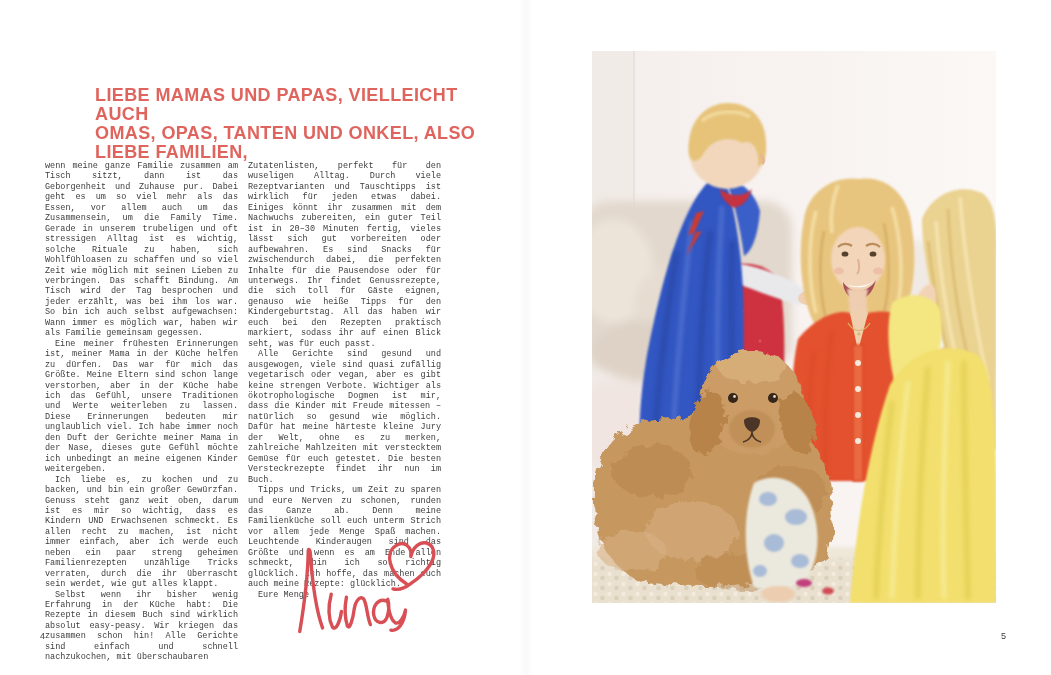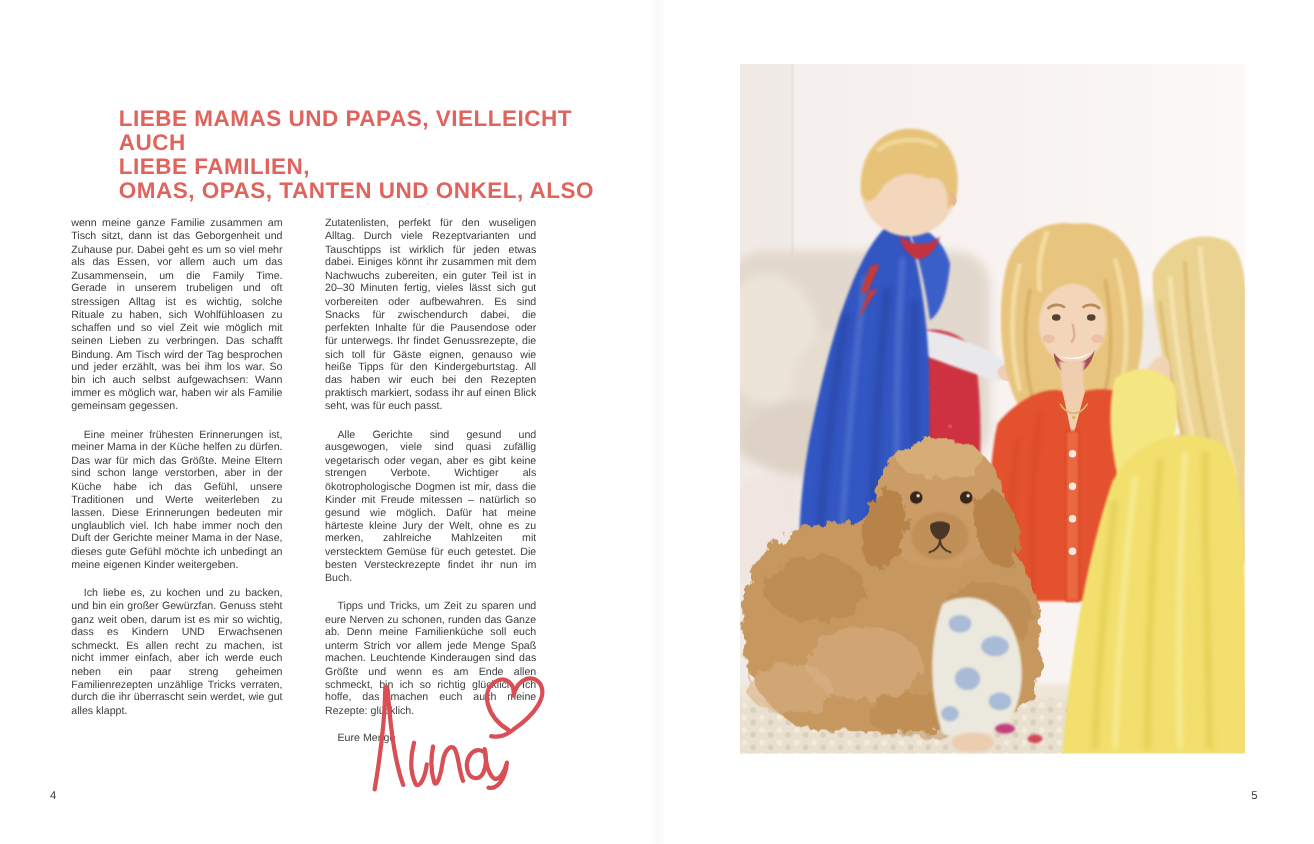--- a/index.html
+++ b/index.html
@@ -17,21 +17,21 @@
     position:absolute;left:55px;top:86px;width:420px;
     color:#e0645e;font-weight:700;font-size:18px;line-height:19px;
     letter-spacing:0.4px;
     margin-left:40px;
   }
   .col{
     position:absolute;top:161px;width:193px;
     font-size:8.5px;line-height:10.45px;color:#3d3d3d;
     text-align:justify;hyphens:auto;-webkit-hyphens:auto;
   }
-  .col p{margin:12px;}
+  .col p{margin:0;font-family:Liberation Mono, monospace;}
   .col p.indent{text-indent:10px;}
   #col1{left:45px;}
   #col2{left:248px;}
   .closing-line{text-indent:10px;}
   .signature{
     position:absolute;left:283px;top:530px;width:165px;height:105px;
   }
   .pagenum{
     position:absolute;font-size:9px;color:#3c3c3c;
   }
@@ -45,28 +45,29 @@
   .photo-wrap svg{display:block;}
 </style>
 </head>
 <body>
 
 <div class="spread">
 
   <div>
     <div class="heading">
       <div>LIEBE MAMAS UND PAPAS, VIELLEICHT AUCH</div>
+      <div>OMAS, OPAS, TANTEN UND ONKEL, ALSO</div>
       <div>LIEBE FAMILIEN,</div>
-      <div>OMAS, OPAS, TANTEN UND ONKEL, ALSO</div>
     </div>
 
     <div class="col" id="col1">
       <p>wenn meine ganze Familie zusammen am Tisch sitzt, dann ist das Geborgenheit und Zuhause pur. Dabei geht es um so viel mehr als das Essen, vor allem auch um das Zusammensein, um die Family Time. Gerade in unserem trubeligen und oft stressigen Alltag ist es wichtig, solche Rituale zu haben, sich Wohlfühloasen zu schaffen und so viel Zeit wie möglich mit seinen Lieben zu verbringen. Das schafft Bindung. Am Tisch wird der Tag besprochen und jeder erzählt, was bei ihm los war. So bin ich auch selbst aufgewachsen: Wann immer es möglich war, haben wir als Familie gemeinsam gegessen.</p>
       <p class="indent">Eine meiner frühesten Erinnerungen ist, meiner Mama in der Küche helfen zu dürfen. Das war für mich das Größte. Meine Eltern sind schon lange verstorben, aber in der Küche habe ich das Gefühl, unsere Traditionen und Werte weiterleben zu lassen. Diese Erinnerungen bedeuten mir unglaublich viel. Ich habe immer noch den Duft der Gerichte meiner Mama in der Nase, dieses gute Gefühl möchte ich unbedingt an meine eigenen Kinder weitergeben.</p>
       <p class="indent">Ich liebe es, zu kochen und zu backen, und bin ein großer Gewürzfan. Genuss steht ganz weit oben, darum ist es mir so wichtig, dass es Kindern UND Erwachsenen schmeckt. Es allen recht zu machen, ist nicht immer einfach, aber ich werde euch neben ein paar streng geheimen Familienrezepten unzählige Tricks verraten, durch die ihr überrascht sein werdet, wie gut alles klappt.</p>
+      <p class="indent">Selbst wenn ihr bisher wenig Erfahrung in der Küche habt: Die Rezepte in diesem Buch sind wirklich absolut easy-peasy. Wir kriegen das zusammen schon hin! Alle Gerichte sind einfach und schnell nachzukochen, mit überschaubaren</p>
     </div>
 
     <div class="col" id="col2">
       <p>Zutatenlisten, perfekt für den wuseligen Alltag. Durch viele Rezeptvarianten und Tauschtipps ist wirklich für jeden etwas dabei. Einiges könnt ihr zusammen mit dem Nachwuchs zubereiten, ein guter Teil ist in 20–30 Minuten fertig, vieles lässt sich gut vorbereiten oder aufbewahren. Es sind Snacks für zwischendurch dabei, die perfekten Inhalte für die Pausendose oder für unterwegs. Ihr findet Genussrezepte, die sich toll für Gäste eignen, genauso wie heiße Tipps für den Kindergeburtstag. All das haben wir euch bei den Rezepten praktisch markiert, sodass ihr auf einen Blick seht, was für euch passt.</p>
       <p class="indent">Alle Gerichte sind gesund und ausgewogen, viele sind quasi zufällig vegetarisch oder vegan, aber es gibt keine strengen Verbote. Wichtiger als ökotrophologische Dogmen ist mir, dass die Kinder mit Freude mitessen – natürlich so gesund wie möglich. Dafür hat meine härteste kleine Jury der Welt, ohne es zu merken, zahlreiche Mahlzeiten mit verstecktem Gemüse für euch getestet. Die besten Versteckrezepte findet ihr nun im Buch.</p>
       <p class="indent">Tipps und Tricks, um Zeit zu sparen und eure Nerven zu schonen, runden das Ganze ab. Denn meine Familienküche soll euch unterm Strich vor allem jede Menge Spaß machen. Leuchtende Kinderaugen sind das Größte und wenn es am Ende allen schmeckt, bin ich so richtig glücklich. Ich hoffe, das machen euch auch meine Rezepte: glücklich.</p>
       <p class="closing-line">Eure Menge</p>
     </div>
 
     <svg class="signature" viewBox="0 0 165 105" role="img" aria-label="Nina">

